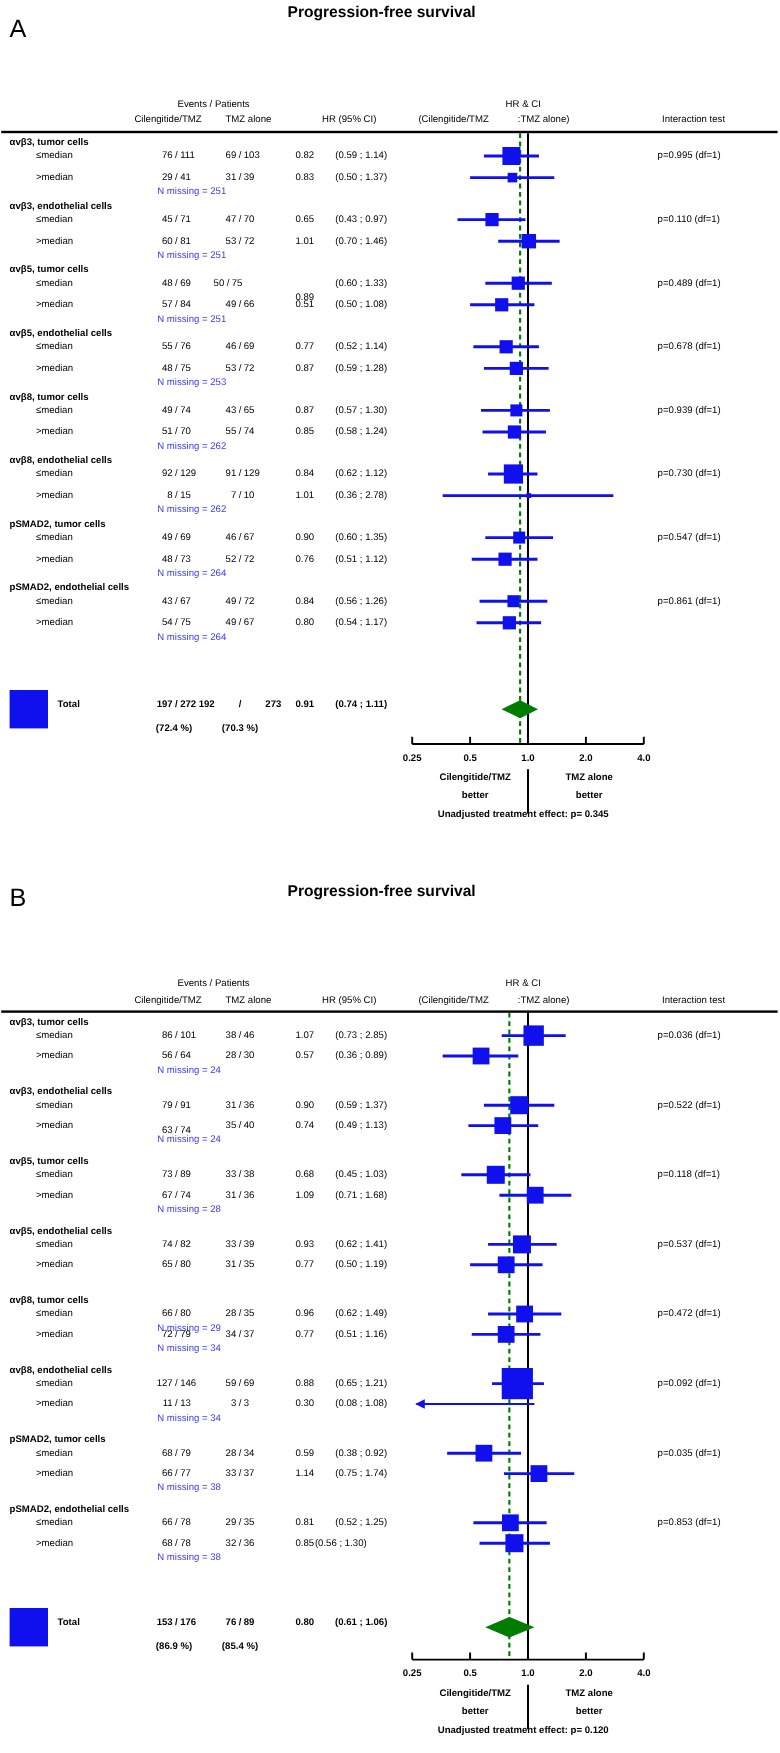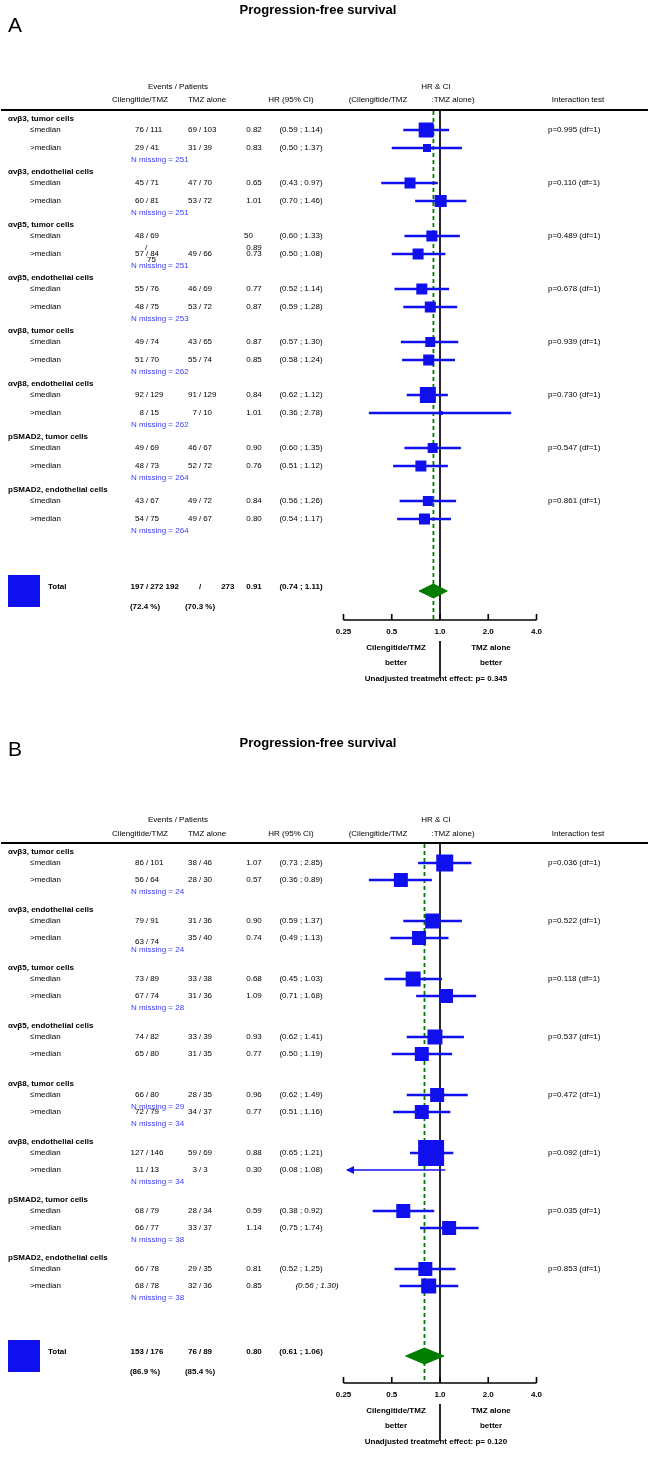--- a/index.html
+++ b/index.html
@@ -184,39 +184,39 @@
       <div class="t" style="top: 195px; left: 301px; transform: translateX(-50%);">(0.70 ; 1.46)</div>
       <div class="t b" style="top: 219px; left: 8px;">αvβ5, tumor cells</div>
       <div class="t" style="top: 230px; left: 548px;">p=0.489 (df=1)</div>
       <div class="t miss" style="top: 260px; left: 131px;">N missing = 251</div>
       <div class="t" style="top: 230px; left: 30px;">≤median</div>
       <div class="ev" style="left: 92px; top: 230px;">
         <span class="n">48</span>
         <span class="s">/</span>
         <span class="d">69</span>
       </div>
-      <div class="ev" style="left: 145px; top: 230px; flex-direction: column;">
+      <div class="ev" style="left: 135px; top: 230px;">
         <span class="n">50</span>
         <span class="s">/</span>
         <span class="d">75</span>
       </div>
       <div class="t" style="top: 230px; left: 254px; transform: translateX(-50%); margin-top: 12px;">0.89</div>
       <div class="t" style="top: 230px; left: 301px; transform: translateX(-50%);">(0.60 ; 1.33)</div>
       <div class="t" style="top: 248px; left: 30px;">&gt;median</div>
       <div class="ev" style="left: 92px; top: 248px;">
         <span class="n">57</span>
         <span class="s">/</span>
         <span class="d">84</span>
       </div>
       <div class="ev" style="left: 145px; top: 248px;">
         <span class="n">49</span>
         <span class="s">/</span>
         <span class="d">66</span>
       </div>
-      <div class="t" style="top: 248px; left: 254px; transform: translateX(-50%);">0.73</div>
+      <div class="t" style="top: 248px; left: 254px; transform: translateX(-50%);">0.51</div>
       <div class="t" style="top: 248px; left: 301px; transform: translateX(-50%);">(0.50 ; 1.08)</div>
       <div class="t b" style="top: 272px; left: 8px;">αvβ5, endothelial cells</div>
       <div class="t" style="top: 283px; left: 548px;">p=0.678 (df=1)</div>
       <div class="t miss" style="top: 313px; left: 131px;">N missing = 253</div>
       <div class="t" style="top: 283px; left: 30px;">≤median</div>
       <div class="ev" style="left: 92px; top: 283px;">
         <span class="n">55</span>
         <span class="s">/</span>
         <span class="d">76</span>
       </div>
@@ -613,21 +613,21 @@
         <span class="n">68</span>
         <span class="s">/</span>
         <span class="d">78</span>
       </div>
       <div class="ev" style="left: 145px; top: 1280px;">
         <span class="n">32</span>
         <span class="s">/</span>
         <span class="d">36</span>
       </div>
       <div class="t" style="top: 1280px; left: 254px; transform: translateX(-50%);">0.85</div>
-      <div class="t" style="top: 1280px; left: 317px; transform: translateX(-50%); font-style: italic;">(0.56 ; 1.30)</div>
+      <div class="t" style="top: 1280px; left: 284px; transform: translateX(-50%);">(0.56 ; 1.30)</div>
       <div class="t b" style="top: 1346px; left: 48px;">Total</div>
       <div class="ev b" style="left: 92px; top: 1346px;">
         <span class="n">153</span>
         <span class="s">/</span>
         <span class="d">176</span>
       </div>
       <div class="ev b" style="left: 145px; top: 1346px;">
         <span class="n">76</span>
         <span class="s">/</span>
         <span class="d">89</span>

